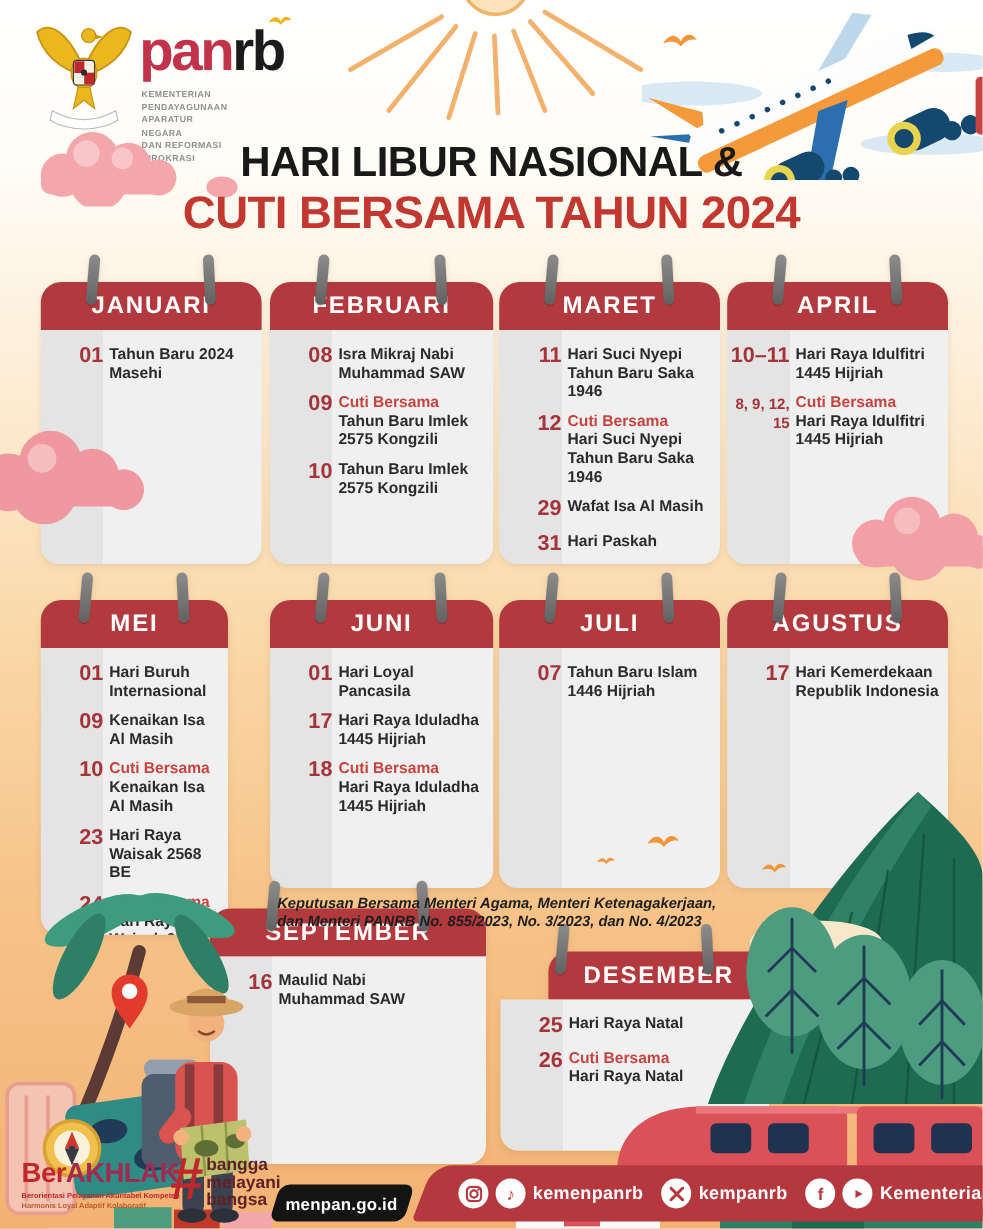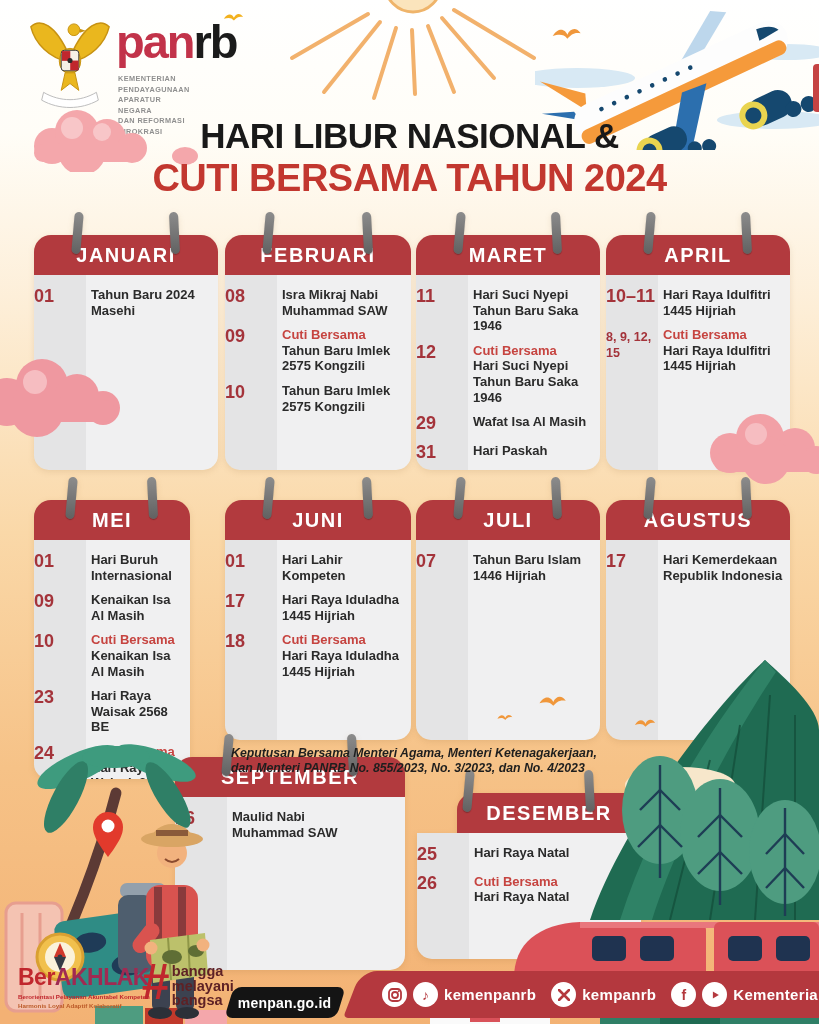--- a/index.html
+++ b/index.html
@@ -24,21 +24,21 @@
 
   
   #months-layer{position:absolute;inset:0;z-index:3;}
   .card{position:absolute;filter:drop-shadow(0 2px 3px rgba(120,70,20,.12));}
   .card-header{height:40px;background:#b23a3e;border-radius:17px 17px 0 0;display:flex;align-items:center;justify-content:center;position:relative;z-index:2;}
   .mname{color:#fff;font-weight:800;font-size:20px;letter-spacing:1.5px;}
   .card-body{position:absolute;left:0;right:0;top:40px;bottom:0;border-radius:0 0 15px 15px;
     background:linear-gradient(90deg,#e4e4e5 0,#e4e4e5 52px,#f0f0f1 52px);
     padding:12px 4px 8px 0;display:flex;flex-direction:column;gap:9px;z-index:2;overflow:hidden;}
   .event{display:grid;grid-template-columns:52px 1fr;column-gap:5px;}
-  .event .date{font-weight:800;color:#a4333a;font-size:18px;line-height:1.1;text-align:left;padding-top:0;}
+  .event .date{font-weight:800;color:#a4333a;font-size:18px;line-height:1.1;text-align:right;padding-top:0;}
   .event .date.small{font-size:12.5px;line-height:1.3;padding-top:2px;}
   .event .txt{font-size:13px;font-weight:700;color:#2b2b2b;line-height:1.2;max-width:132px;}
   .event .cuti{display:block;color:#c64440;}
   .pin{position:absolute;top:-23px;width:9px;height:42px;border-radius:5px;
     background:linear-gradient(180deg,#8c8c8c,#616161);z-index:3;box-shadow:0 1px 1px rgba(0,0,0,.25);}
   .pin.l{left:21%;transform:rotate(5deg);}
   .pin.r{right:21%;transform:rotate(-3deg);}
 
   .note{position:absolute;left:231px;top:746px;width:390px;z-index:4;
     font-style:italic;font-size:12.3px;font-weight:700;color:#1e1e1e;line-height:1.25;}
@@ -306,21 +306,21 @@
     </div>
       <div class="card" style="left: 225px; top: 500px; width: 186px; height: 240px;">
       <div class="pin l"></div>
       <div class="pin r"></div>
       <div class="card-header">
           <span class="mname">JUNI</span>
         </div>
       <div class="card-body">
           <div class="event">
       <div class="date">01</div>
-      <div class="txt"><span class="ename">Hari Lahir Kompeten</span></div>
+      <div class="txt"><span class="ename">Hari Loyal Pancasila</span></div>
     </div>
           <div class="event">
       <div class="date">17</div>
       <div class="txt"><span class="ename">Hari Raya Iduladha 1445 Hijriah</span></div>
     </div>
           <div class="event">
       <div class="date">18</div>
       <div class="txt"><span class="cuti">Cuti Bersama</span><span class="ename">Hari Raya Iduladha 1445 Hijriah</span></div>
     </div>
         </div>

